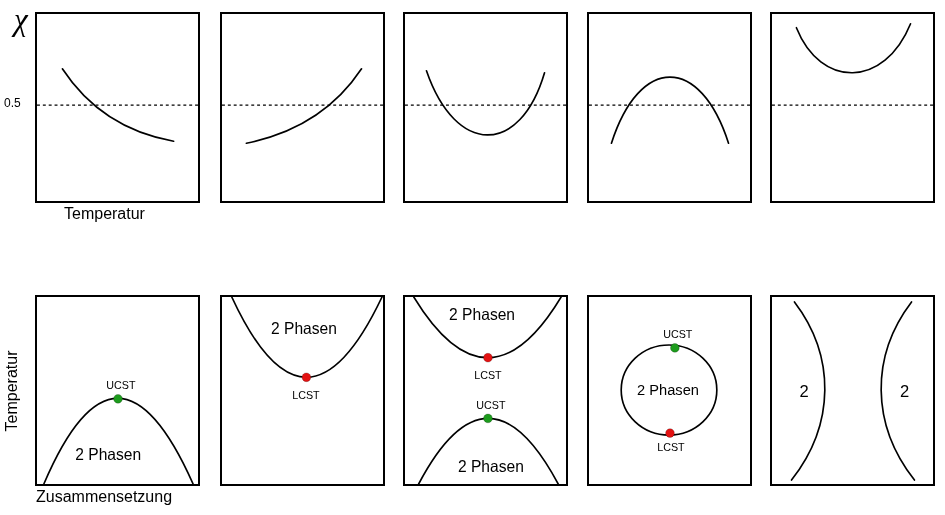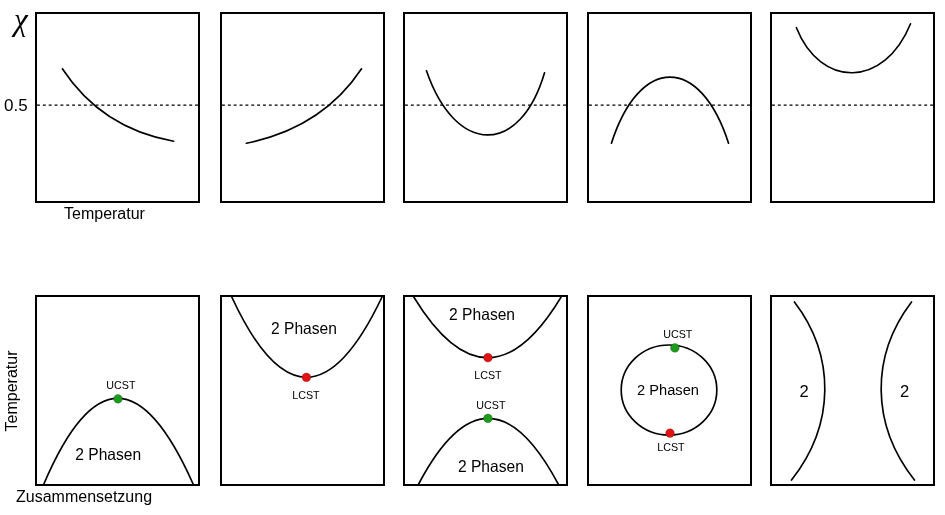--- a/index.html
+++ b/index.html
@@ -14,25 +14,25 @@
   .dash  { stroke:#000; stroke-width:1.2; stroke-dasharray:3 3; }
   .dot   { stroke:rgba(0,0,0,0.35); stroke-width:0.6; }
 
   svg text { font-family:"Liberation Sans", sans-serif; fill:#000; }
   .phase-label { font-size:16px; }
   .phase-label-sm { font-size:15px; }
   .cp-label { font-size:11px; }
   .two-label { font-size:17px; }
 
   .chi-label { position:absolute; left:14px; top:4px; font-family:"Liberation Serif", serif; font-style:italic; font-size:31px; line-height:1; }
-  .half-label { position:absolute; left:4px; top:96px; font-size:17px; }
+  .half-label { position:absolute; left:4px; top:96px; font-size:12px; }
   .xlabel-top { position:absolute; left:64px; top:205px; font-size:16px; }
   .vlabel { position:absolute; left:0; top:295px; width:24px; height:191px; display:flex; align-items:center; justify-content:center; }
   .vlabel span { transform:rotate(-90deg); white-space:nowrap; font-size:16px; }
-  .xlabel-bottom { position:absolute; left:16px; top:488px; font-size:16px; }
+  .xlabel-bottom { position:absolute; left:36px; top:488px; font-size:16px; }
 </style>
 </head>
 <body>
 
 <div class="canvas">
 
   <span class="chi-label">χ</span>
   <span class="half-label">0.5</span>
 
   <div class="panel" style="left:35px;top:12px">

